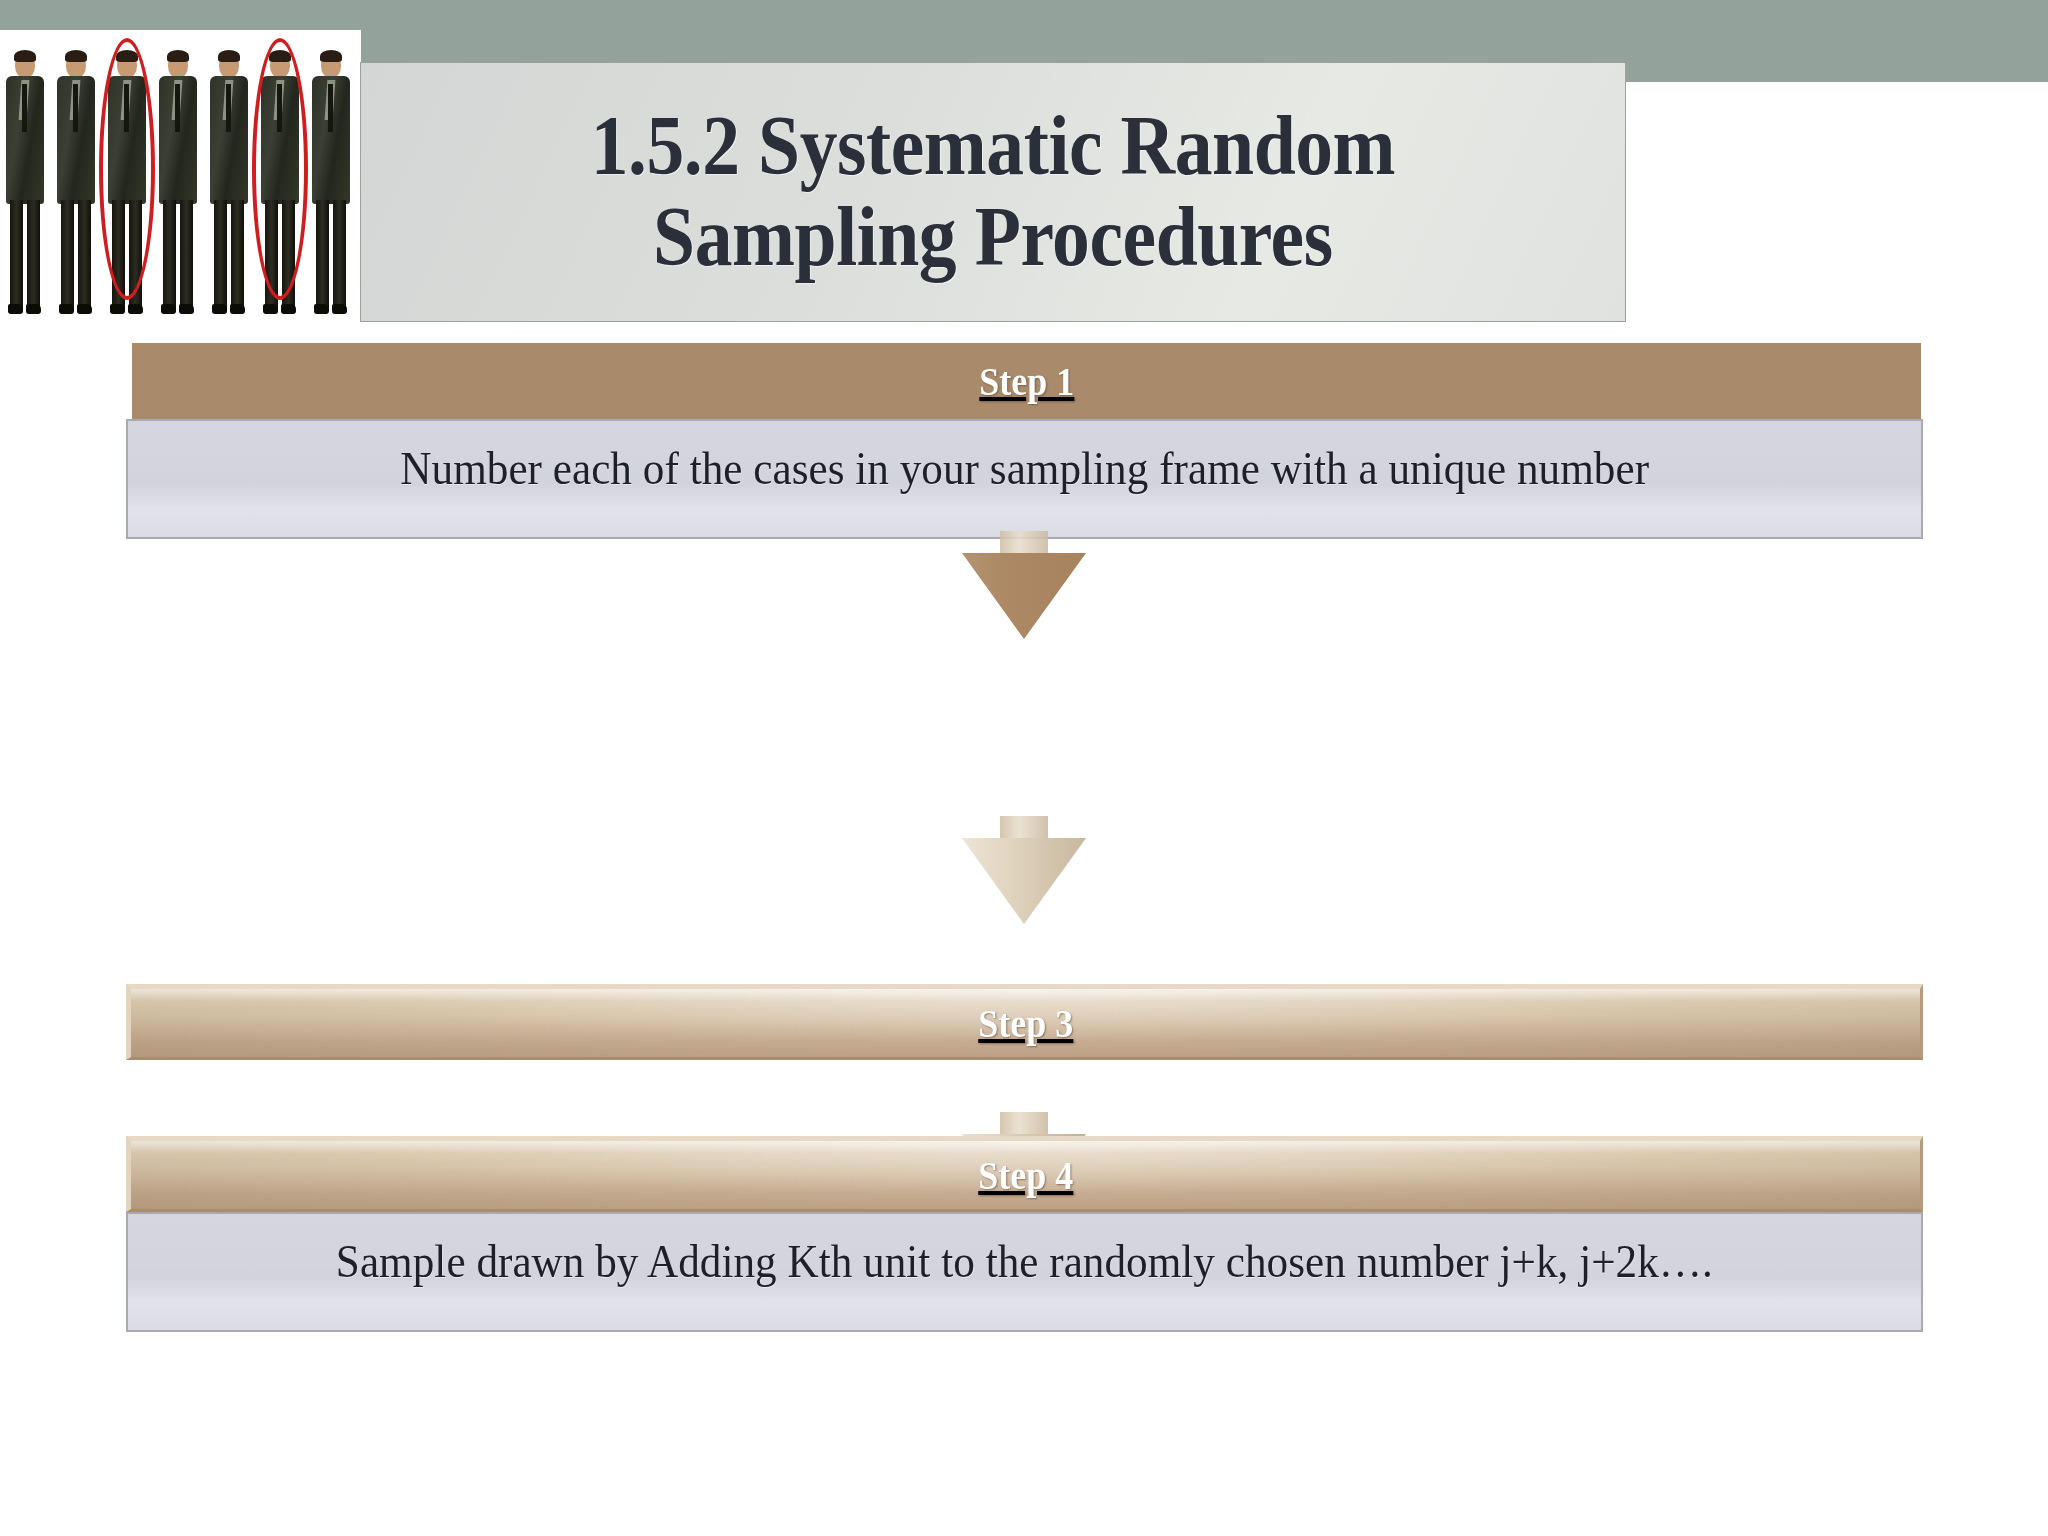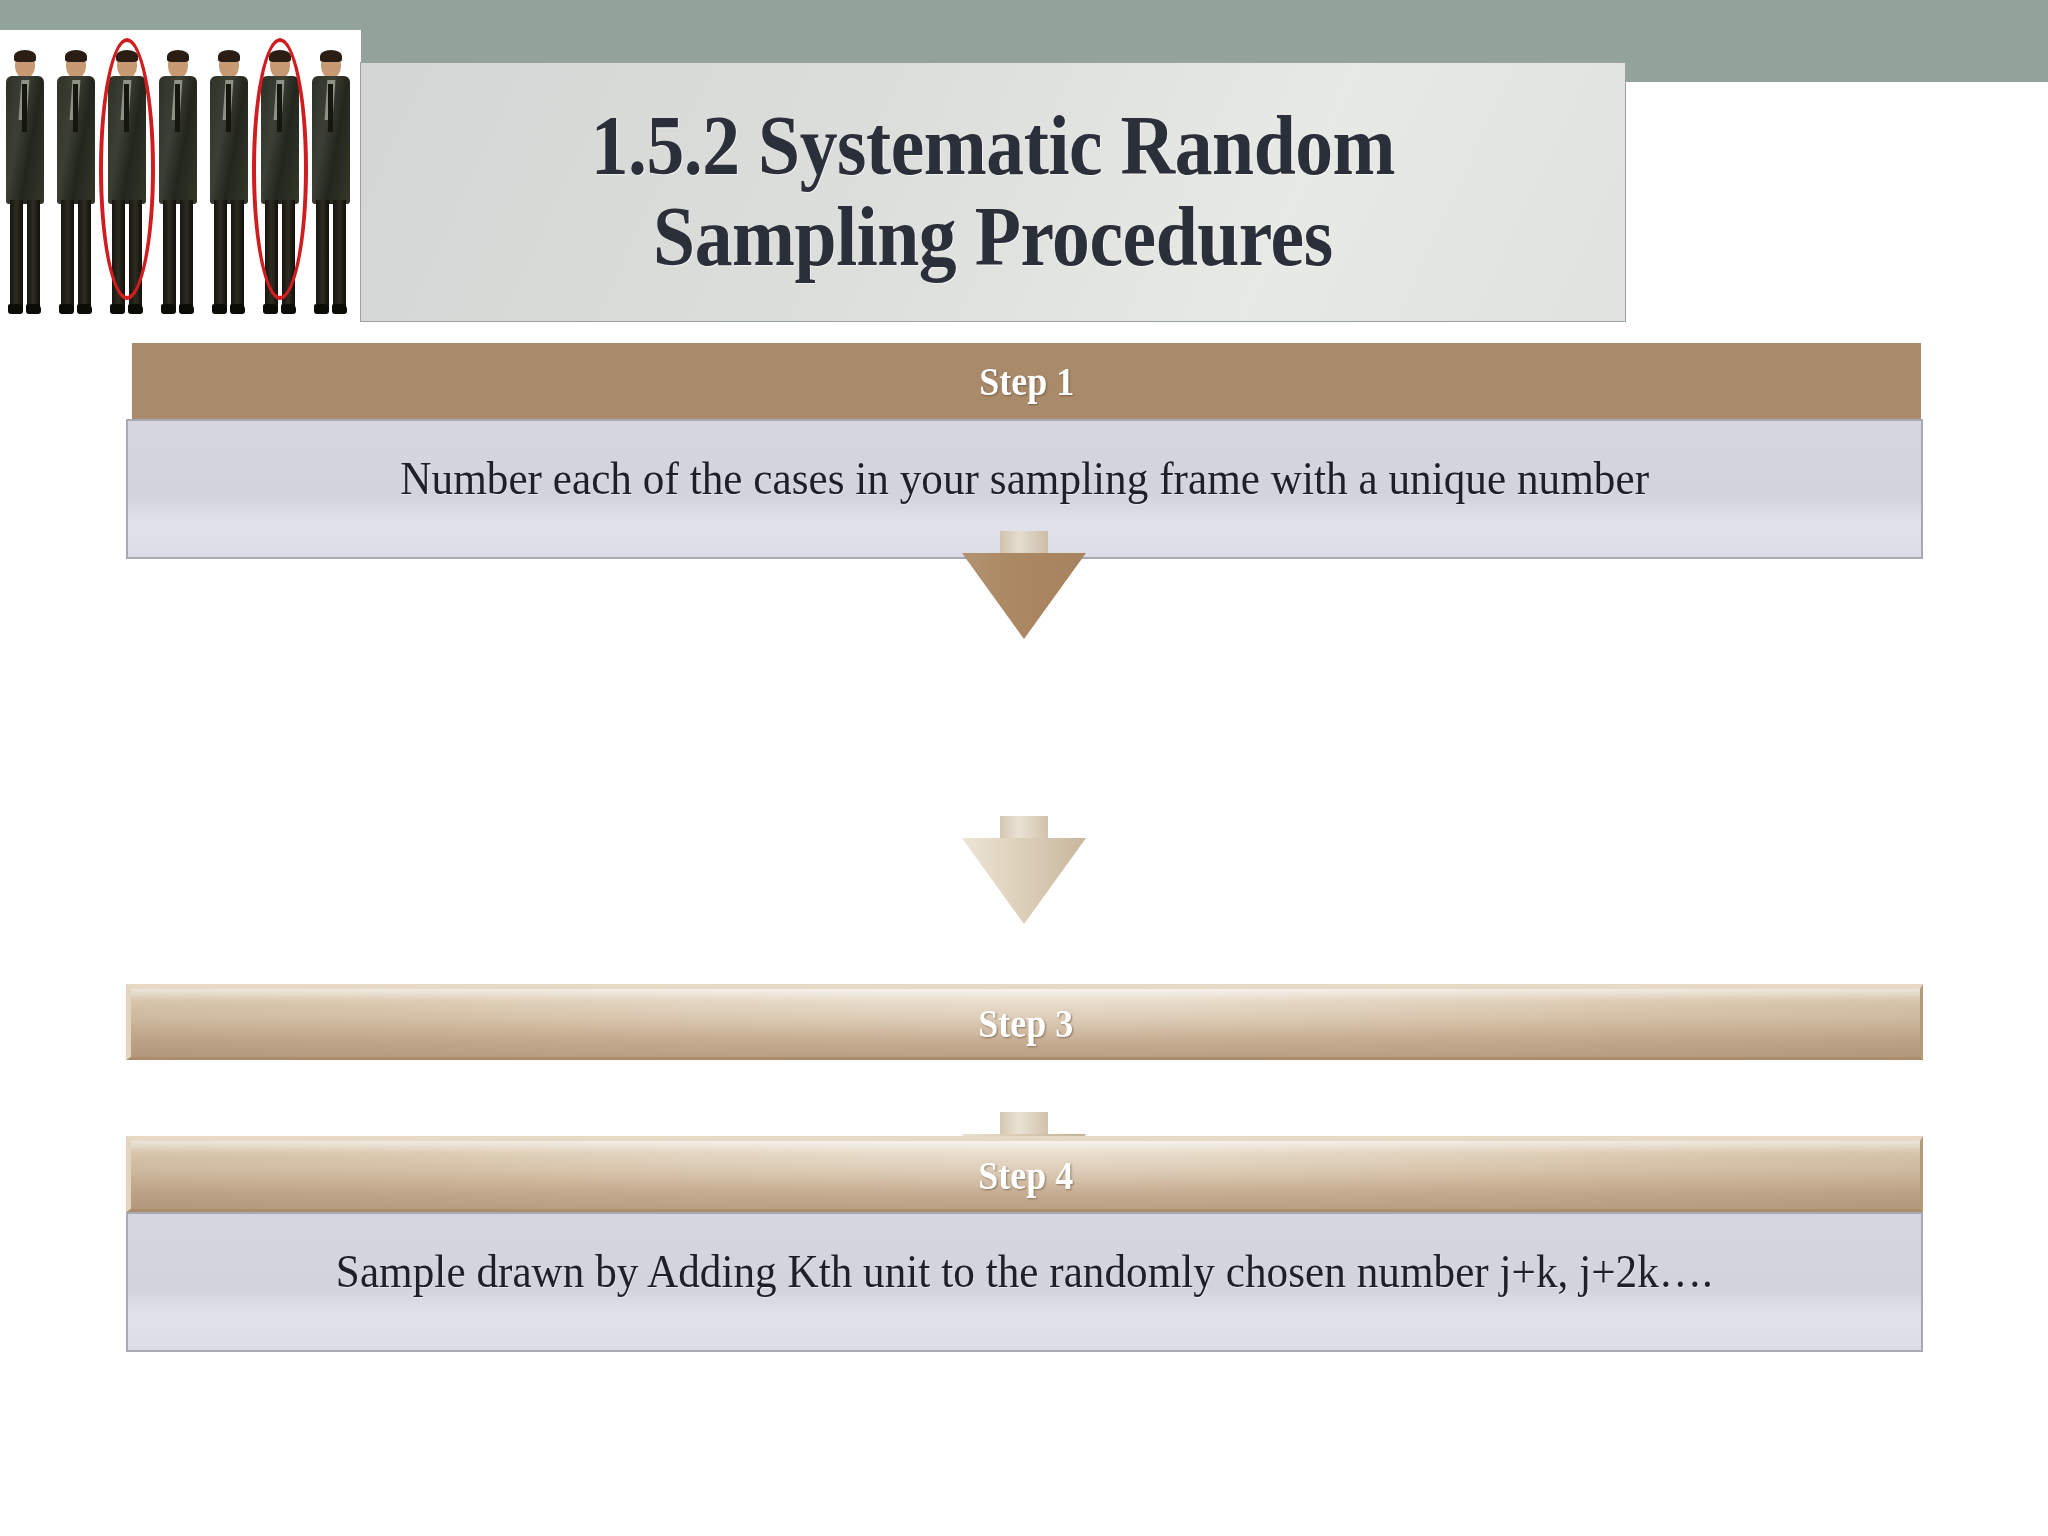--- a/index.html
+++ b/index.html
@@ -145,20 +145,21 @@
   }
   .step-block { position: absolute; left: 126px; width: 1797px; }
 
   .step-header {
     position: relative;
     height: 76px;
     display: flex;
     align-items: center;
     justify-content: center;
     box-sizing: border-box;
+    text-decoration: underline;
   }
   .step-header.flat {
     background: #a98b6c;
     margin-left: 6px;
     width: 1789px;
   }
   .step-header.bevel {
     background:
       linear-gradient(180deg, rgba(255,255,255,0.55) 0%, rgba(255,255,255,0.0) 18%),
       linear-gradient(180deg, #ddcdb4 0%, #d2bda0 42%, #c2a78a 78%, #bda183 100%);
@@ -179,28 +180,28 @@
     font-weight: bold;
     font-size: 40px;
     color: #ffffff;
     transform: scaleX(0.9);
     text-shadow: 1px 1px 2px rgba(80,60,40,0.55);
     z-index: 2;
   }
 
   .step-body {
     position: relative;
-    height: 140px;
+    height: 120px;
     background: linear-gradient(180deg, #d6d6e0 0%, #d3d3de 55%, #e2e2ea 75%, #dcdce6 100%);
     border: 2px solid #a9a9b4;
     box-sizing: border-box;
     display: flex;
     align-items: flex-start;
     justify-content: center;
-    padding-top: 30px;
+    padding-top: 20px;
   }
   .step-body.narrow { width: 1797px; }
   .step-text {
     font-family: "Liberation Serif", "DejaVu Serif", serif;
     font-size: 47px;
     color: #1d1f29;
     transform: scaleX(0.92);
     white-space: nowrap;
     text-shadow: 0.5px 0.5px 0 rgba(255,255,255,0.45);
   }

